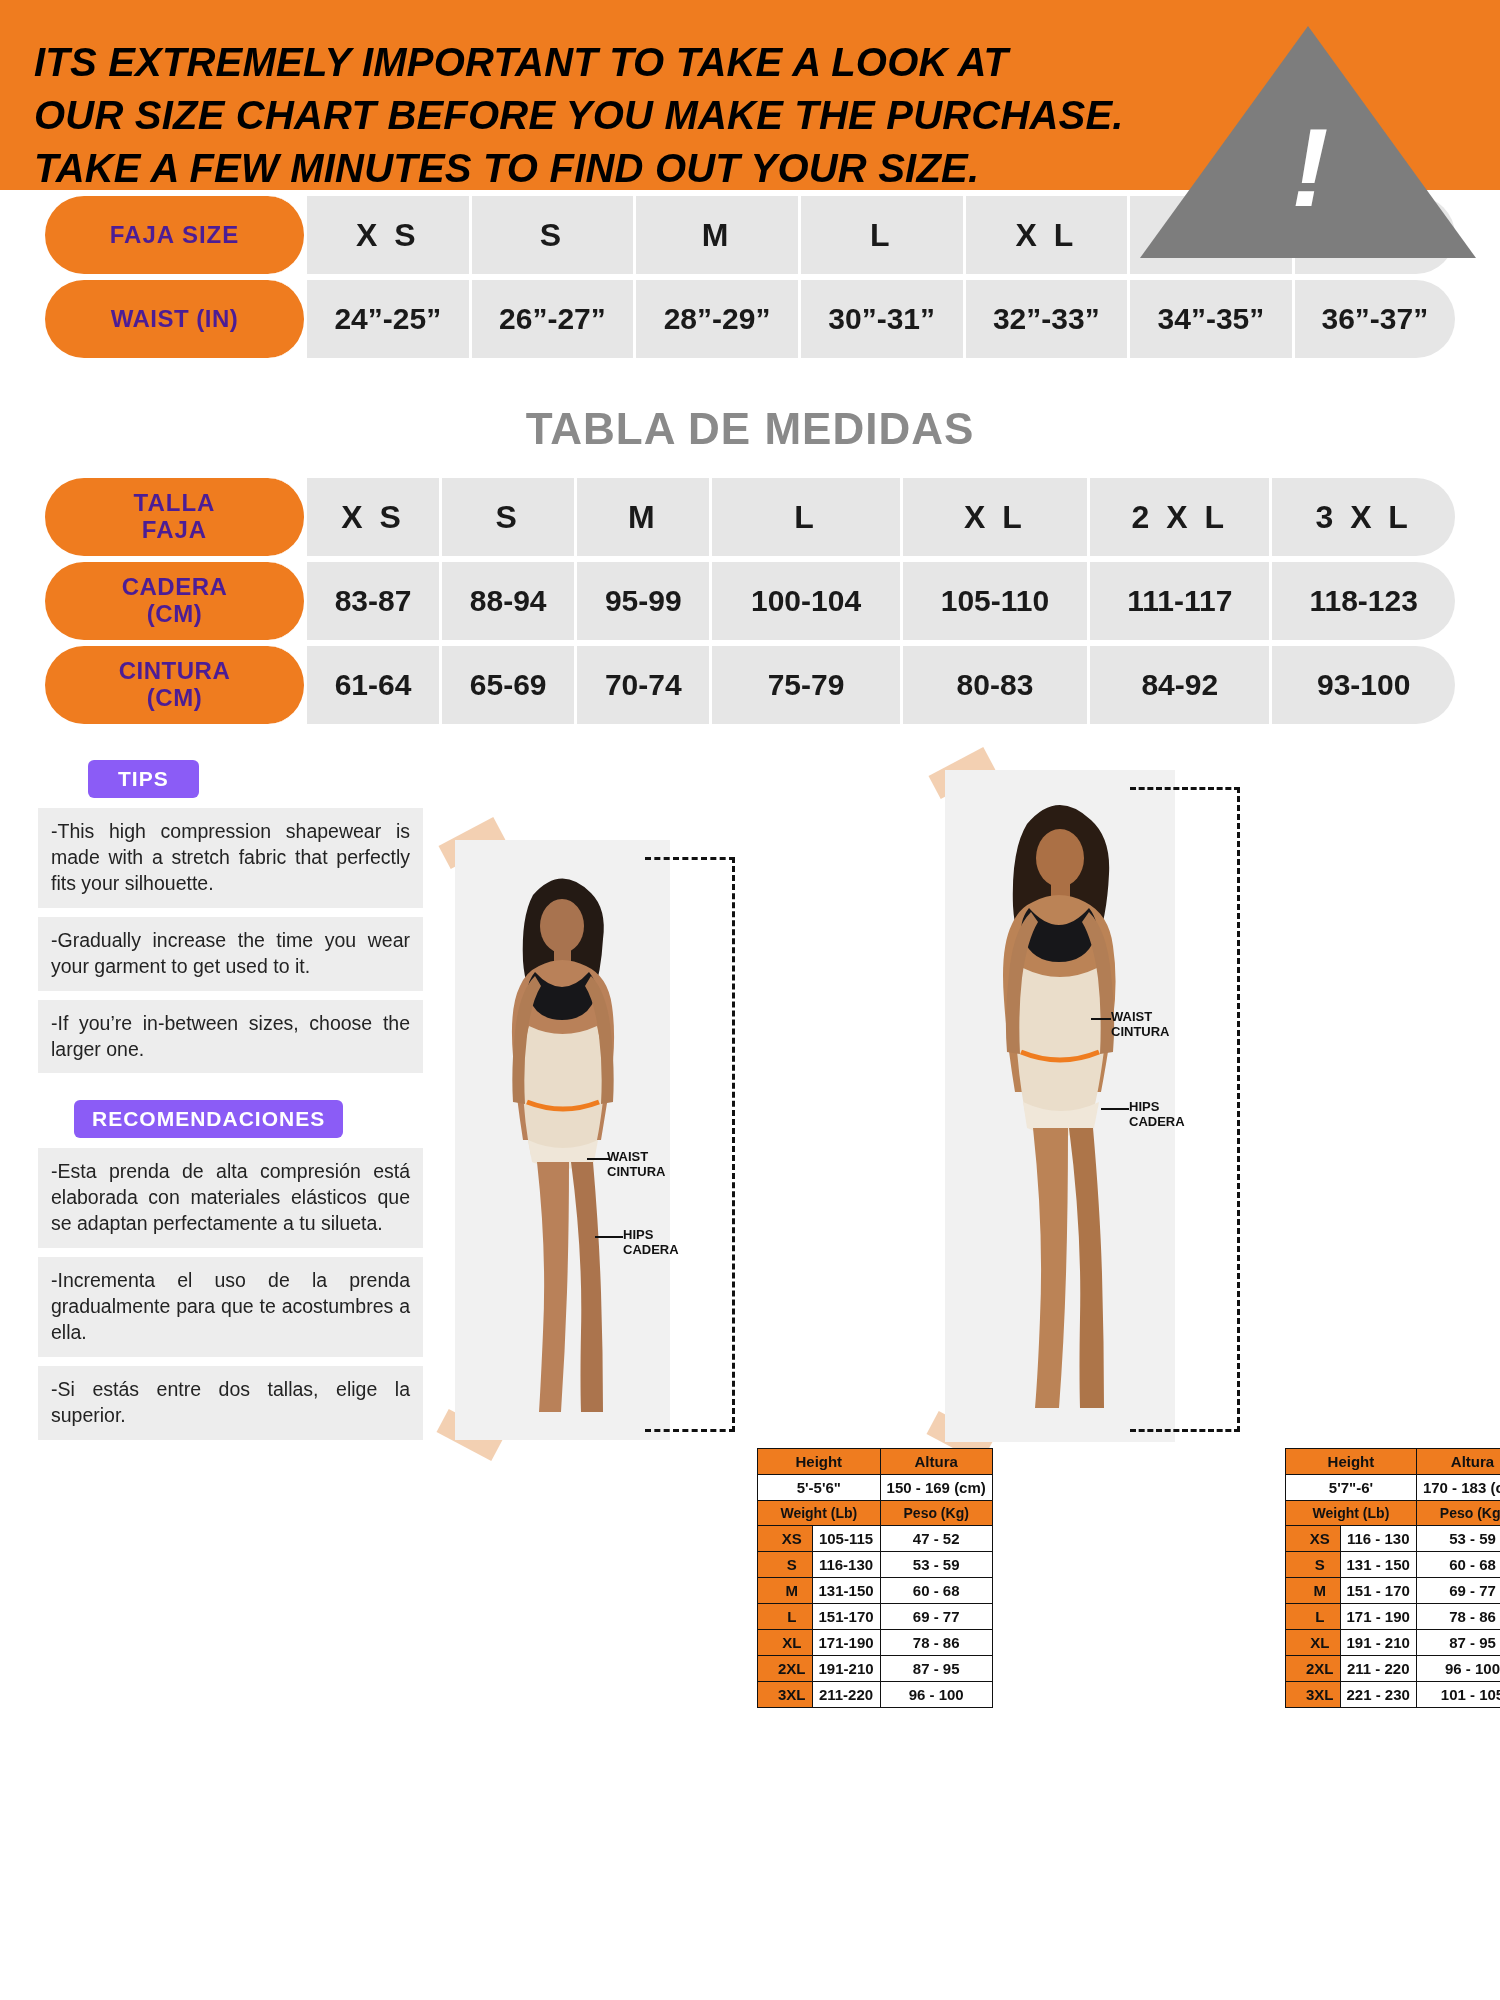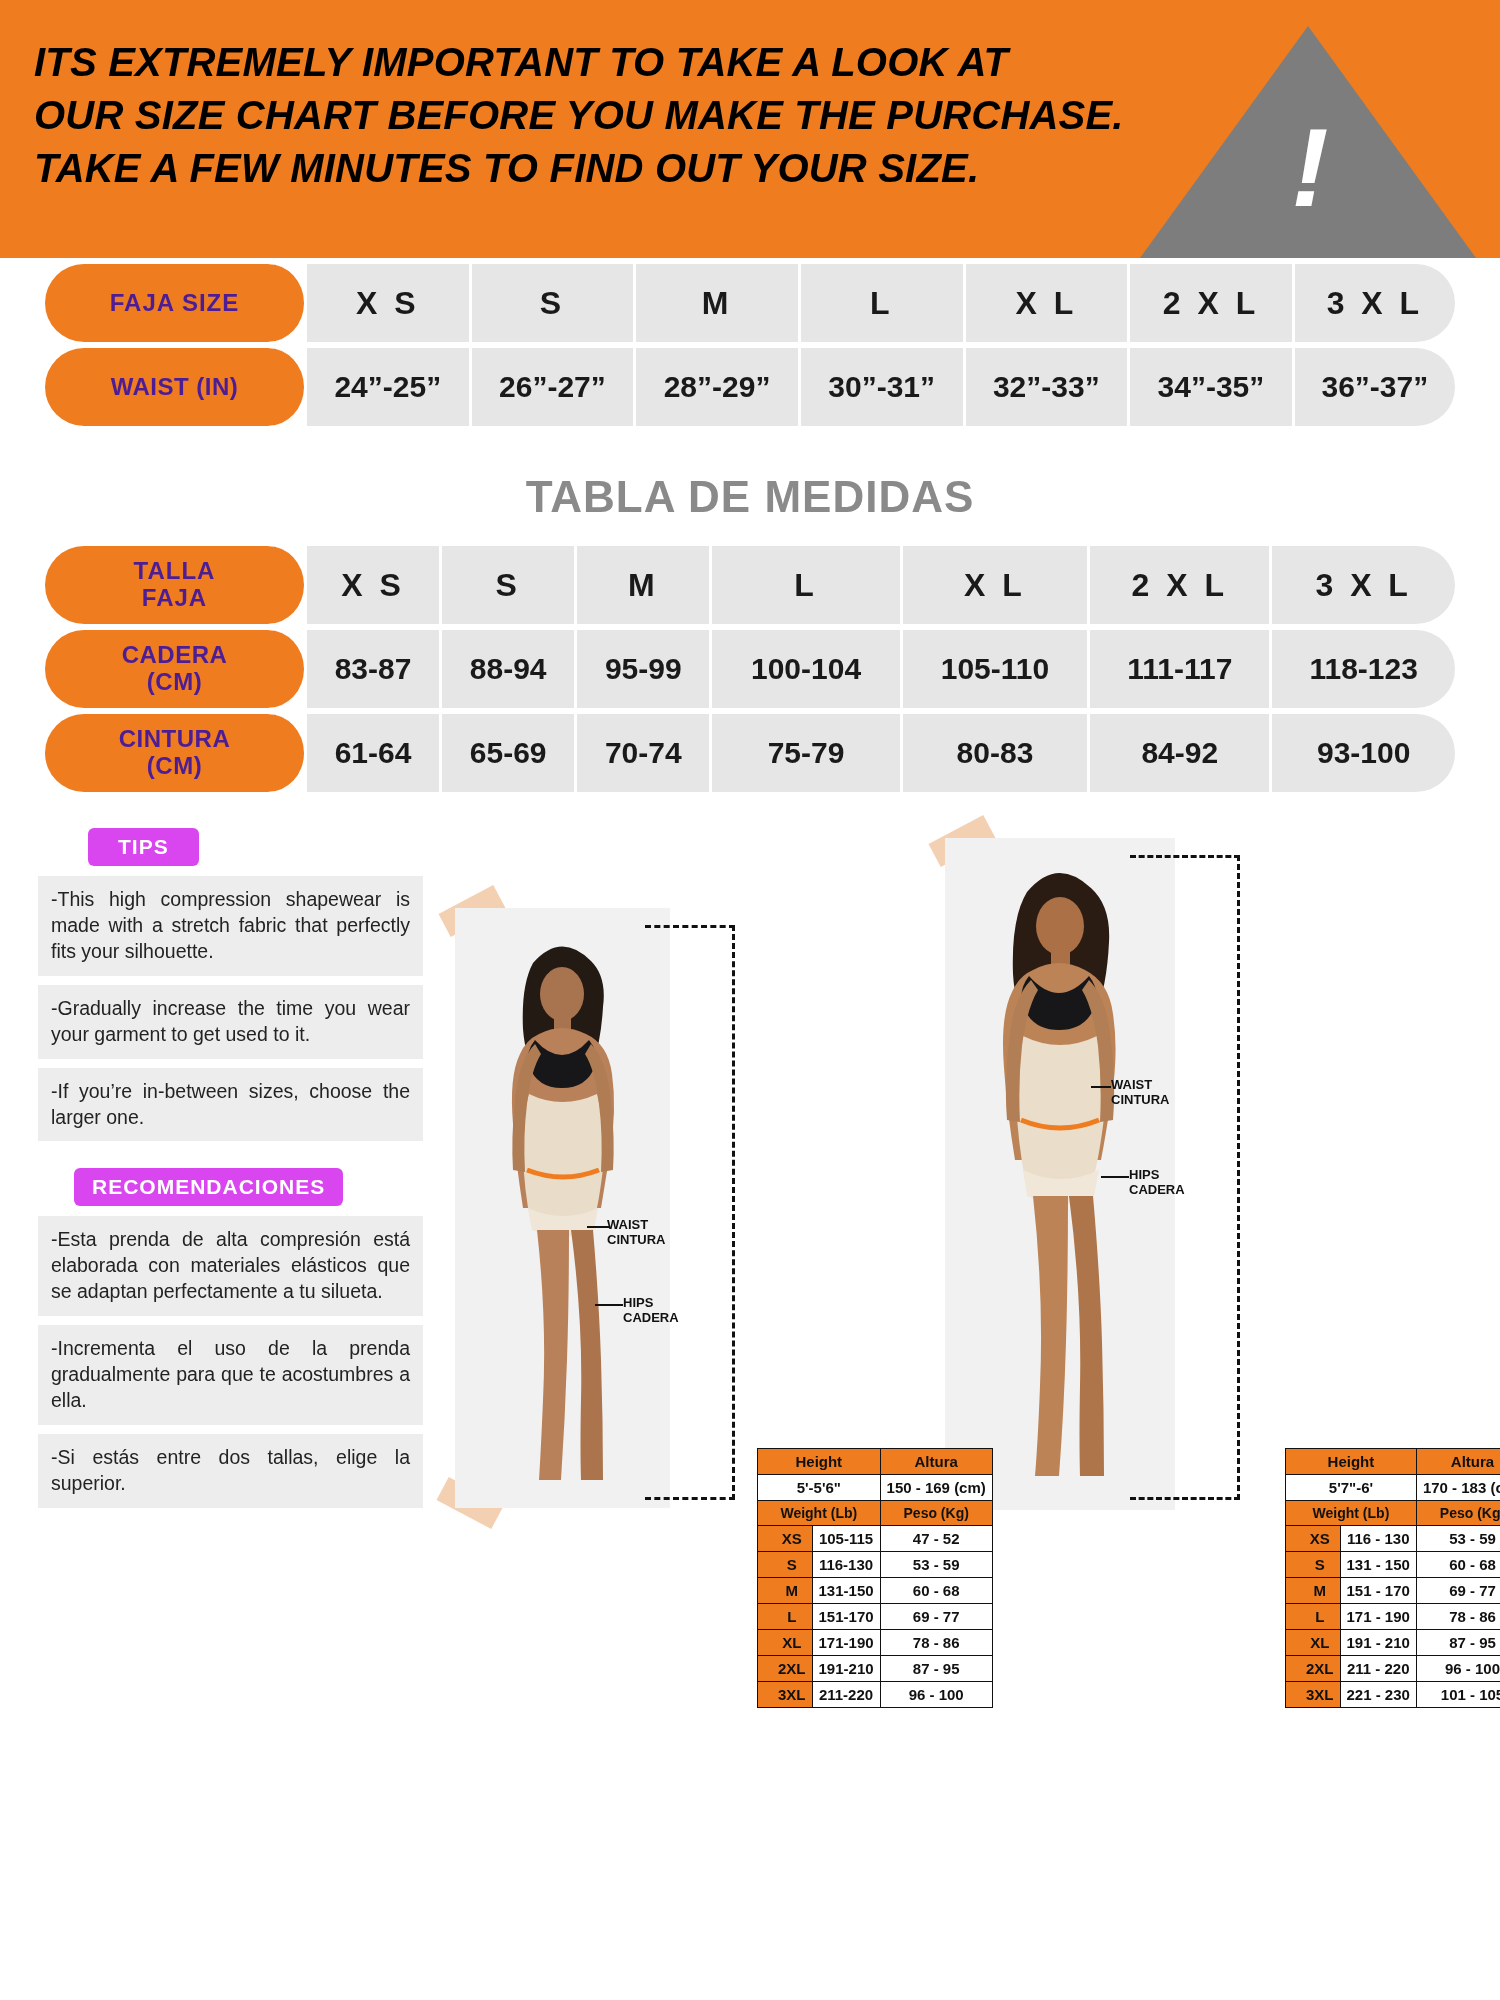--- a/index.html
+++ b/index.html
@@ -13,21 +13,21 @@
     position: relative;
     width: 1500px; height: 2000px;
     overflow: hidden;
     background: #fff;
   }
 
   
   .banner {
     position: relative;
     background: #ef7c1f;
-    height: 258px;
+    height: 190px;
     padding: 36px 40px 0 34px;
   }
   .banner-text {
     font-size: 40px;
     font-weight: bold;
     font-style: italic;
     line-height: 1.32;
     color: #000;
     letter-spacing: 0.2px;
     max-width: 1160px;
@@ -117,21 +117,21 @@
   }
 
   
   .tips-col {
     position: absolute;
     left: 38px; top: 8px;
     width: 385px;
   }
   .pill {
     display: inline-block;
-    background: #d946ef;
+    background: #8b5cf6;
     color: #fff;
     font-size: 21px;
     font-weight: bold;
     letter-spacing: 1px;
     padding: 7px 30px;
     border-radius: 6px;
     margin: 0 4px 10px 50px;
   }
   .pill.wide { margin-left: 36px; padding: 7px 18px; }
   .note {

